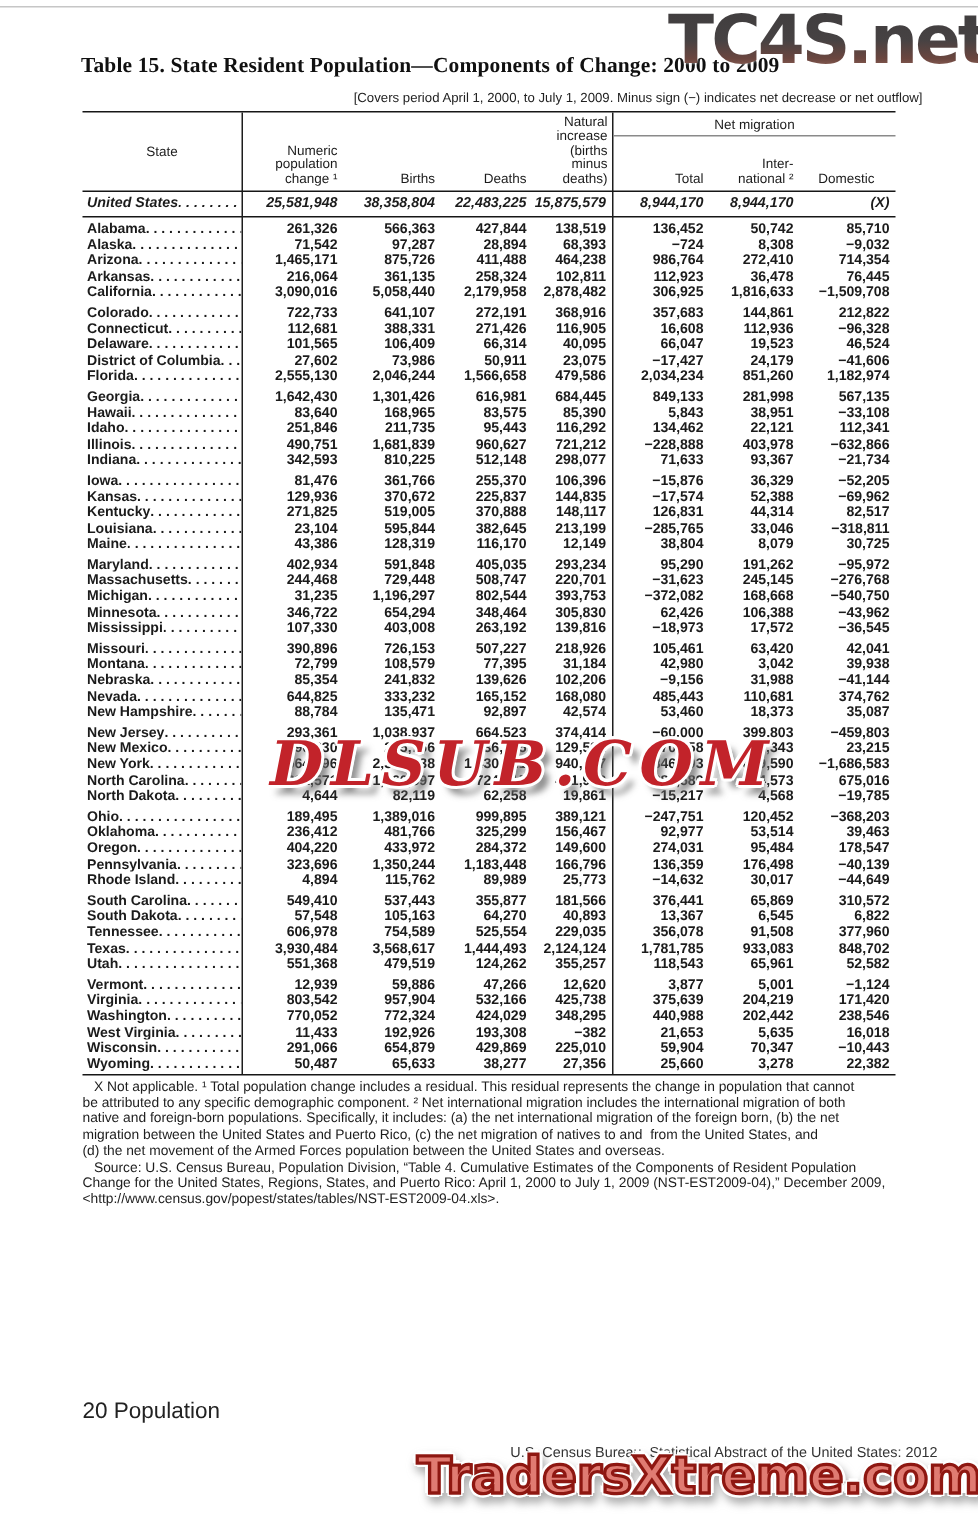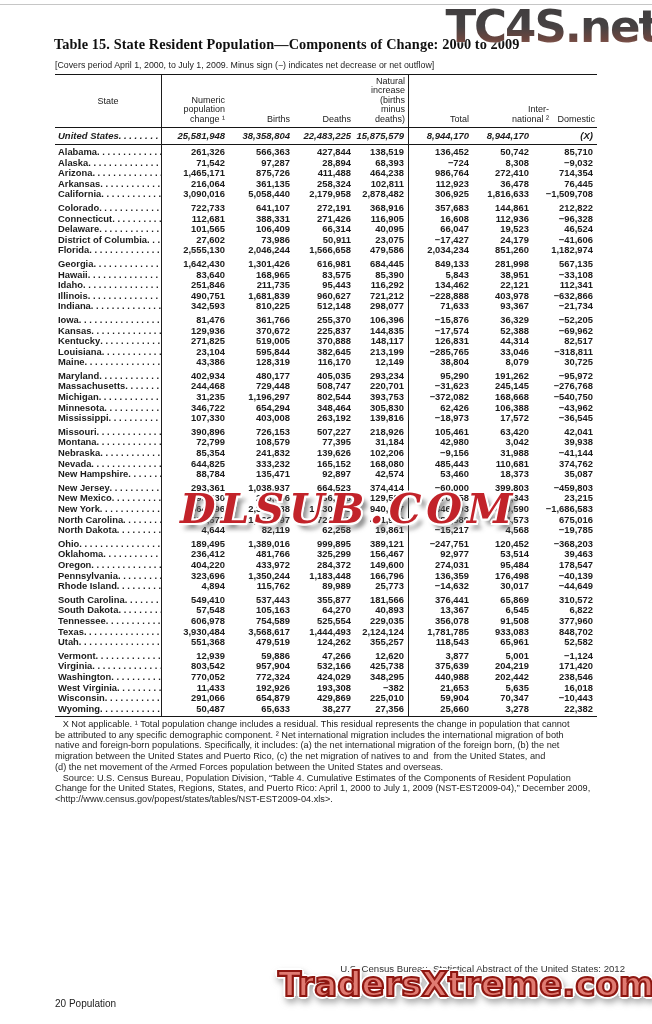--- a/index.html
+++ b/index.html
@@ -2,57 +2,57 @@
 <html><head>
 <meta charset="utf-8">
 <style>
   html,body{margin:0;padding:0;}
   body{width:652px;height:1024px;position:relative;background:#ffffff;overflow:hidden;
        font-family:"Liberation Sans","DejaVu Sans",sans-serif;color:#1b1b1b;}
   .top-line{position:absolute;left:0;top:4px;width:652px;height:1px;background:#c6c6c6;}
   .title{position:absolute;left:54px;top:36px;width:575px;margin:0;
          font-family:"Liberation Serif","DejaVu Serif",serif;font-weight:bold;font-size:14.3px;
          letter-spacing:.1px;color:#101010;white-space:nowrap;}
-  .bracket{position:absolute;left:55px;top:60px;width:560px;font-size:8.8px;color:#222;}
+  .bracket{position:absolute;left:55px;top:60px;width:560px;font-size:8.8px;color:#222;text-align:right;}
 
   
   .table{position:absolute;left:55px;top:74px;width:542px;border-top:1.5px solid #161616;
          border-bottom:1.8px solid #161616;}
   .vrule{position:absolute;top:0;bottom:0;width:1px;background:#1d1d1d;}
   .v1{left:106px;} .v2{left:353px;}
   .thead{position:relative;height:52px;border-bottom:1px solid #161616;}
   .spanner{position:absolute;left:354px;top:0;width:188px;height:16px;
            border-bottom:1px solid #8a8a8a;text-align:center;font-size:9px;padding-top:3px;box-sizing:border-box;}
   .hc{position:absolute;bottom:3px;font-size:9px;line-height:9.5px;white-space:pre-line;
       text-align:right;box-sizing:border-box;padding-right:4px;}
   .h-state{left:0;width:106px;top:22px;bottom:auto;text-align:center;padding-right:0;}
   .h-numeric{left:106px;width:68px;}
   .h-births{left:174px;width:65px;}
   .h-deaths{left:239px;width:61px;}
   .h-natural{left:300px;width:53px;padding-right:3px;}
   .h-total{left:353px;width:65px;}
-  .h-intl{left:438px;width:60px;}
-  .h-domestic{left:480px;width:64px;}
+  .h-intl{left:418px;width:60px;}
+  .h-domestic{left:468px;width:64px;}
 
   .us-row{border-bottom:1px solid #161616;font-style:italic;}
   .us-row .row{height:16px;line-height:16px;font-weight:bold;font-size:9.5px;}
   .tbody{padding:2px 0 2px;}
   .group{margin-top:3px;}
   .group:first-child{margin-top:0;}
   .row{display:flex;height:10.6px;line-height:10.6px;font-size:9.4px;font-weight:bold;}
   .cs{width:106px;display:flex;overflow:hidden;padding-left:3px;box-sizing:border-box;}
   .sname{white-space:nowrap;}
   .leader{flex:1;overflow:hidden;white-space:nowrap;}
   .cn{box-sizing:border-box;padding-right:4px;text-align:right;white-space:nowrap;}
   .c1{width:68px}.c2{width:65px}.c3{width:61px}.c4{width:53px}.c5{width:65px}.c6{width:60px}.c7{width:64px}
 
   
   .footnotes{position:absolute;left:55px;top:719px;width:578px;}
   .fn{font-size:9.2px;line-height:10.7px;white-space:pre-wrap;margin:0;color:#1d1d1d;}
-  .footer-left{position:absolute;left:55px;top:998px;font-size:10px;color:#222;}
+  .footer-left{position:absolute;left:55px;top:932px;font-size:15px;color:#222;}
   .footer-right{position:absolute;right:27px;top:963px;font-size:9.6px;color:#333;}
 
   
   .wm-top{position:absolute;top:0px;right:-6px;z-index:6;
           font-family:"DejaVu Sans",sans-serif;font-weight:bold;font-size:45px;letter-spacing:-2px;
           background:linear-gradient(180deg,#3e3c3d 0%,#464243 50%,#6b463f 74%,#aa7a6e 96%);
           -webkit-background-clip:text;background-clip:text;color:transparent;
           filter:drop-shadow(0 0 1px rgba(255,255,255,.85));}
   .wm-mid{position:absolute;left:180px;top:485px;z-index:5;
           font-family:"DejaVu Serif",serif;font-weight:bold;font-size:41px;letter-spacing:5px;
@@ -73,20 +73,21 @@
 <div class="top-line"></div>
 <div class="wm-top">TC4S.net</div>
 
 <h1 class="title">Table 15. State Resident Population—Components of Change: 2000 to 2009</h1>
 <div class="bracket">[Covers period April 1, 2000, to July 1, 2009. Minus sign (−) indicates net decrease or net outflow]</div>
 
 <div class="table">
   <div class="vrule v1"></div>
   <div class="vrule v2"></div>
   <div class="thead">
+    <div class="spanner"><span>Net migration</span></div>
     <div class="hc h-state">State</div>
     <div class="hc h-numeric">Numeric
 population
 change ¹</div>
     <div class="hc h-births">Births</div>
     <div class="hc h-deaths">Deaths</div>
     <div class="hc h-natural">Natural
 increase
 (births
 minus
@@ -380,21 +381,21 @@
           <div class="cn c7">30,725</div>
         </div>
       </div>
       <div class="group">
         <div class="row">
           <div class="cs">
             <span class="sname">Maryland</span>
             <span class="leader"> . . . . . . . . . . . . . . . . . . . . . .</span>
           </div>
           <div class="cn c1">402,934</div>
-          <div class="cn c2">480,177</div>
+          <div class="cn c2">591,848</div>
           <div class="cn c3">405,035</div>
           <div class="cn c4">293,234</div>
           <div class="cn c5">95,290</div>
           <div class="cn c6">191,262</div>
           <div class="cn c7">−95,972</div>
         </div>
         <div class="row">
           <div class="cs">
             <span class="sname">Massachusetts</span>
             <span class="leader"> . . . . . . . . . . . . . . . . . . . . . .</span>

